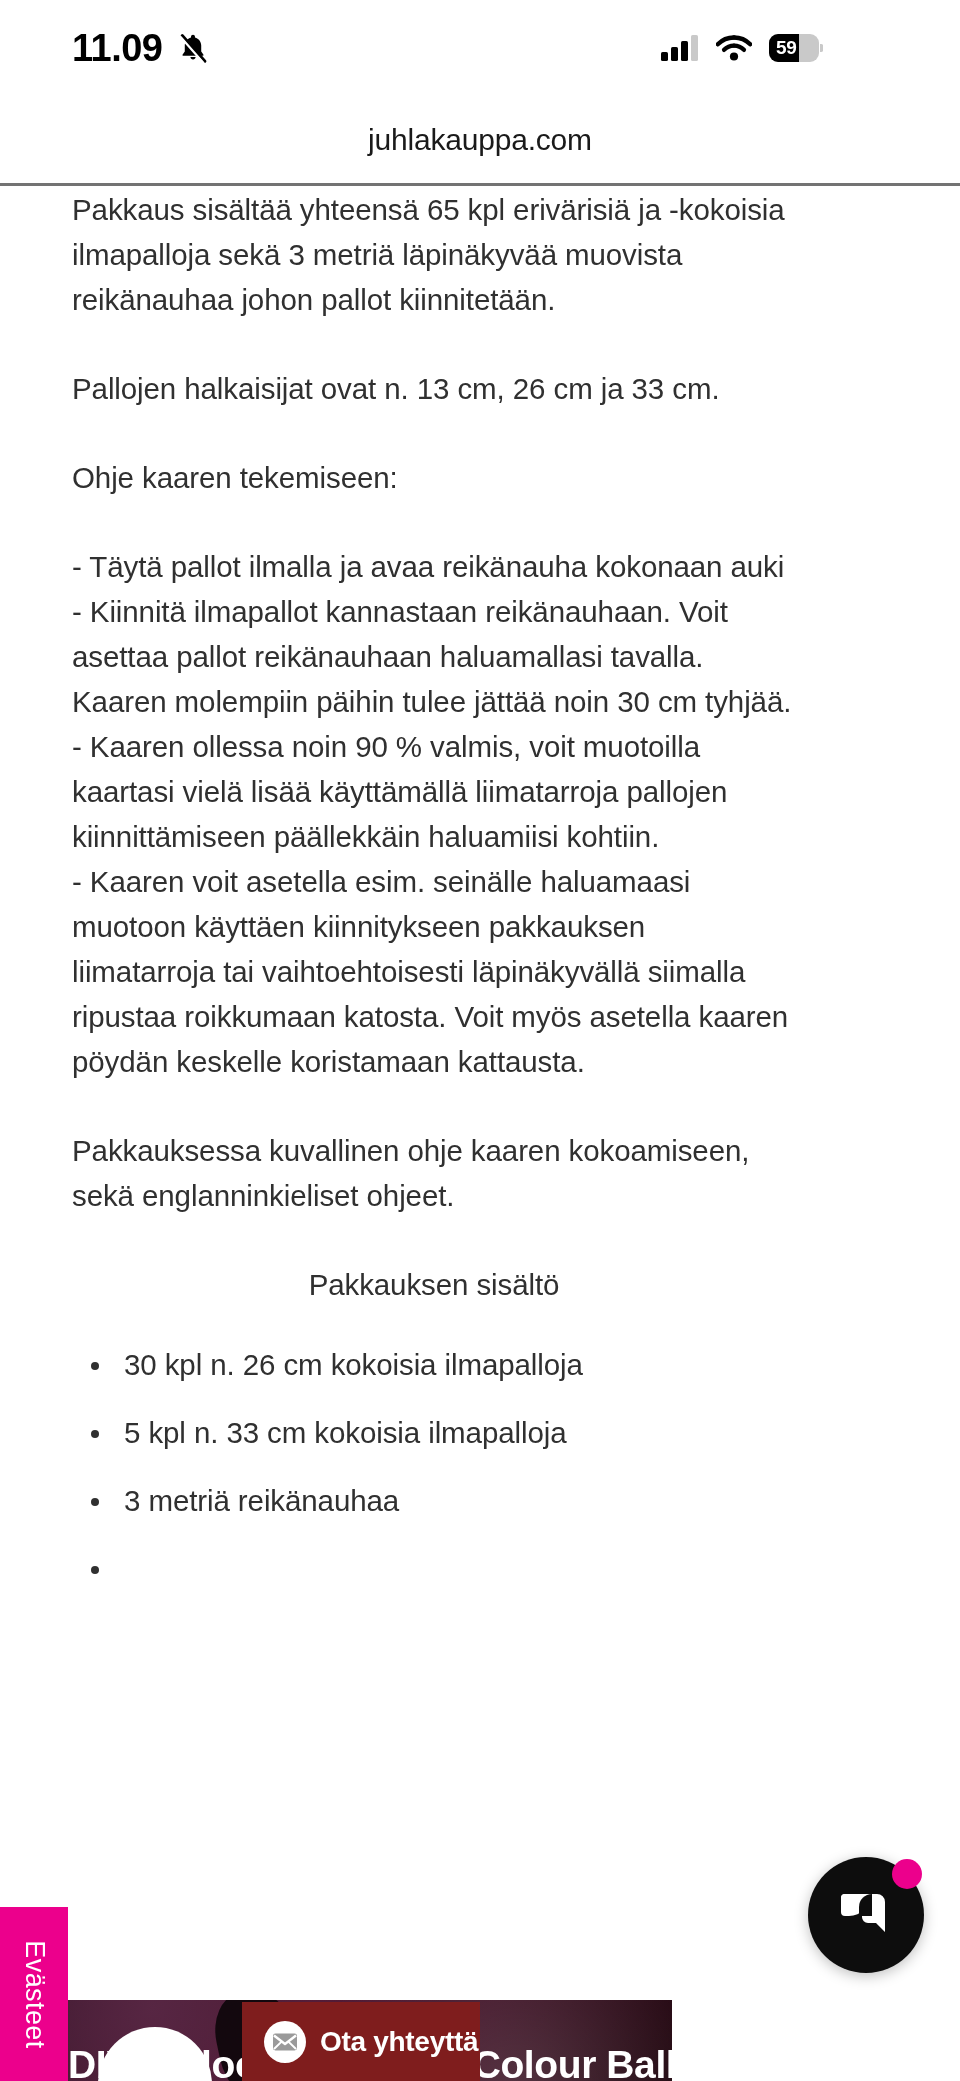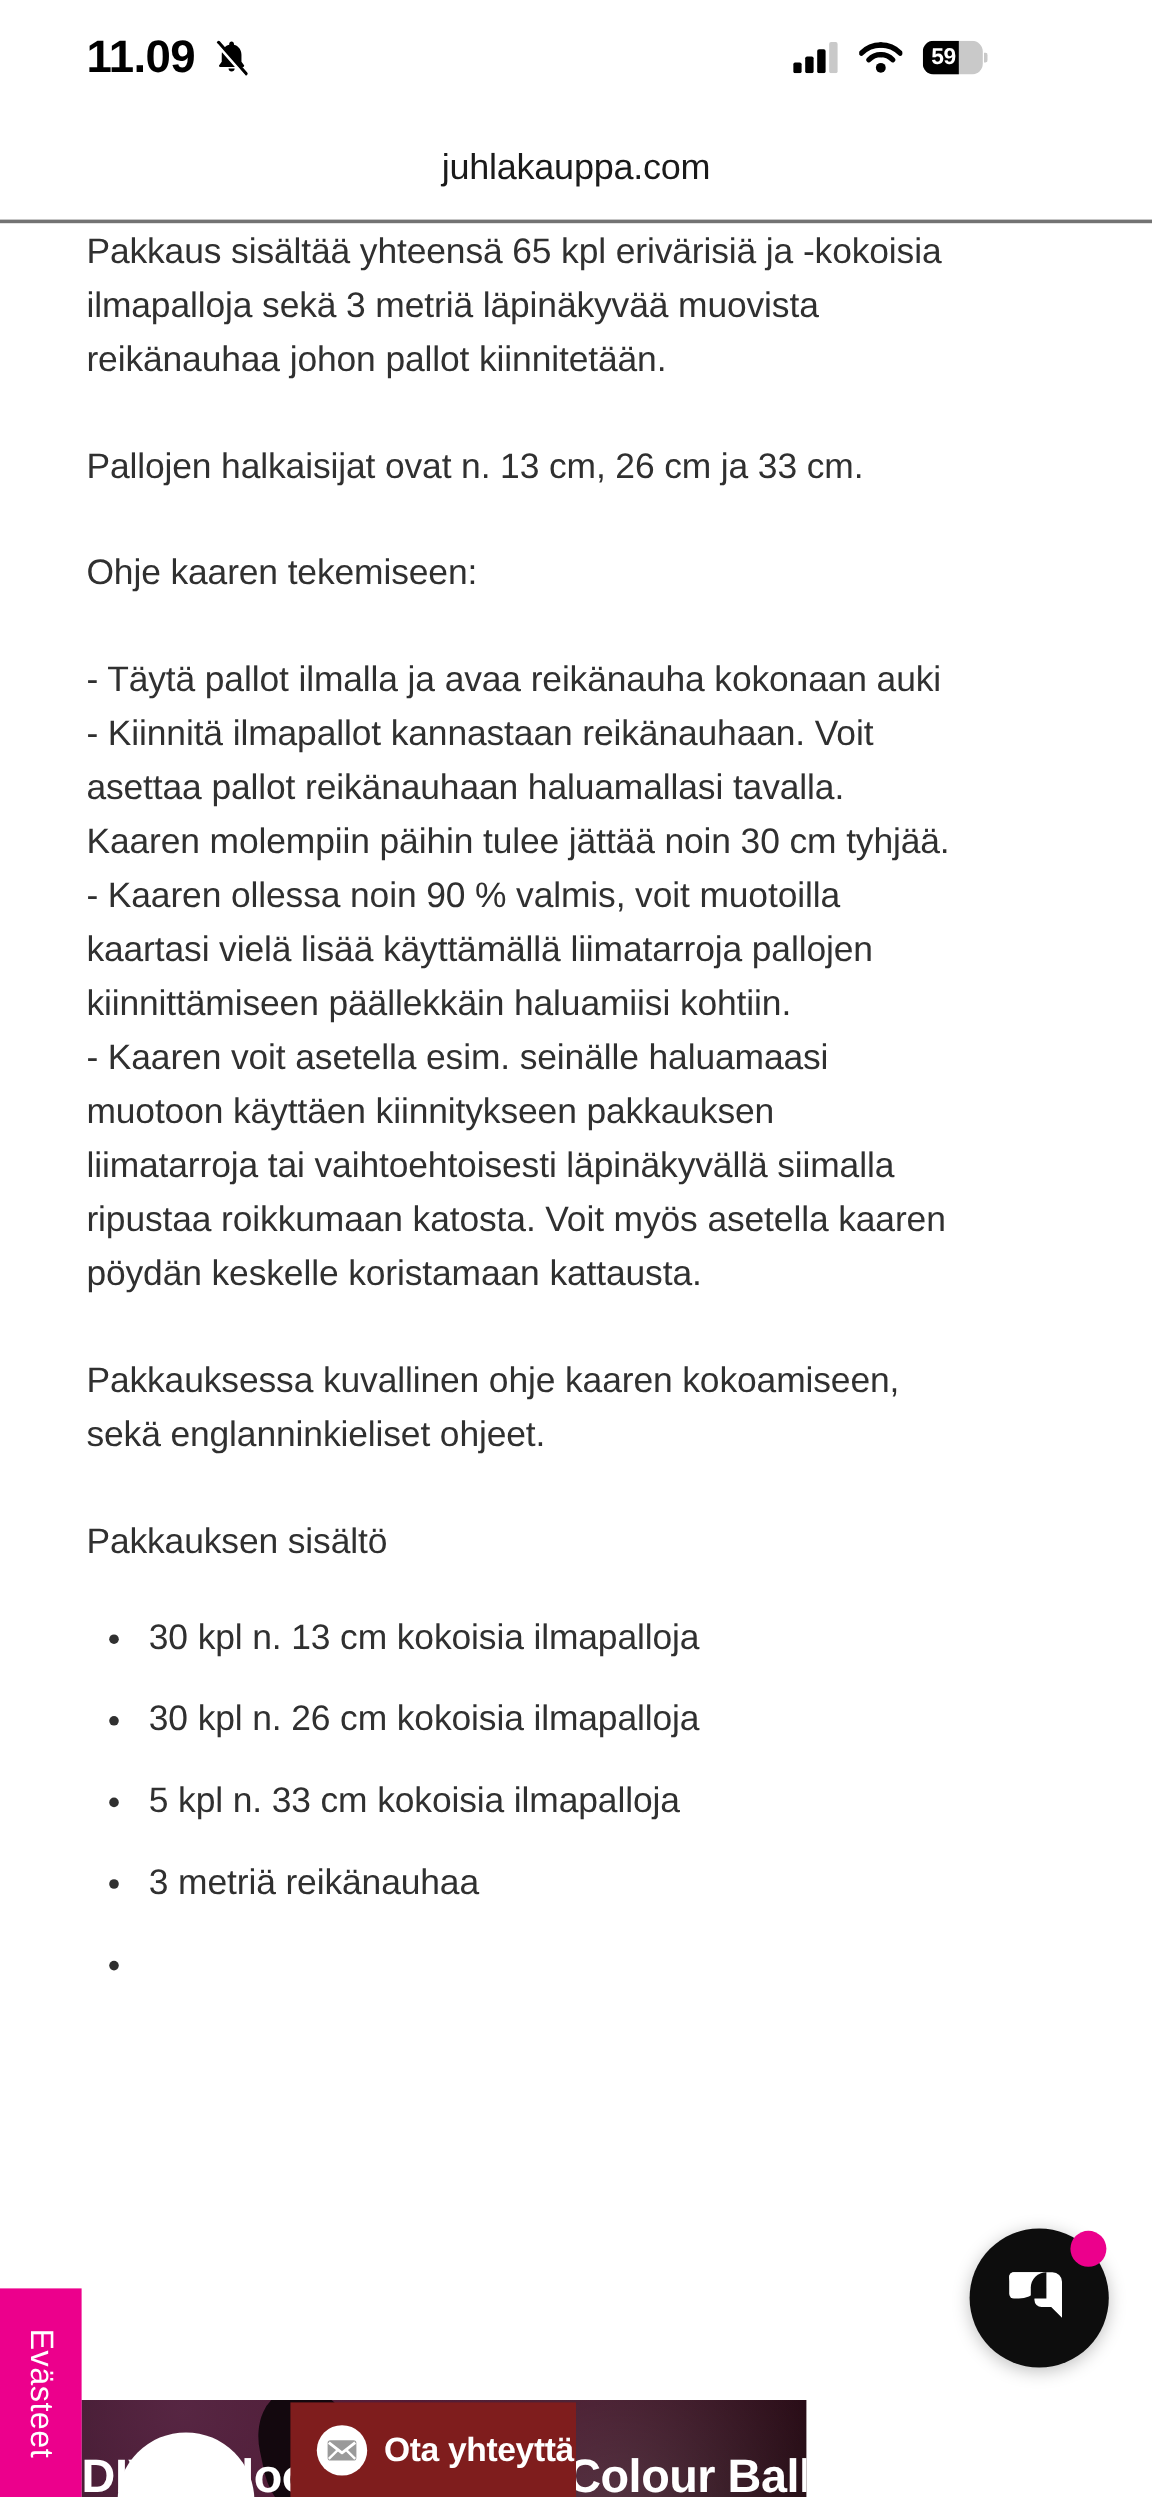--- a/index.html
+++ b/index.html
@@ -80,20 +80,21 @@
     font-size: 29.5px;
     line-height: 45px;
     letter-spacing: -0.1px;
     color: #303030;
   }
   .content p.block {
     margin-bottom: 44px;
   }
   .content p.tight {
     margin-bottom: 0;
+    text-align: center;
   }
   .content ul {
     margin: 34px 0 0 0;
     padding-left: 52px;
     list-style: none;
   }
   .content li {
     position: relative;
     font-size: 29.5px;
     line-height: 47px;
@@ -286,21 +287,20 @@
   <p class="block">Pakkaus sisältää yhteensä 65 kpl erivärisiä ja -kokoisia ilmapalloja sekä 3 metriä läpinäkyvää muovista reikänauhaa johon pallot kiinnitetään.</p>
   <p class="block">Pallojen halkaisijat ovat n. 13 cm, 26 cm ja 33 cm.</p>
   <p class="block">Ohje kaaren tekemiseen:</p>
   <p class="block" style="white-space:pre-line;">- Täytä pallot ilmalla ja avaa reikänauha kokonaan auki
 - Kiinnitä ilmapallot kannastaan reikänauhaan. Voit asettaa pallot reikänauhaan haluamallasi tavalla. Kaaren molempiin päihin tulee jättää noin 30 cm tyhjää.
 - Kaaren ollessa noin 90 % valmis, voit muotoilla kaartasi vielä lisää käyttämällä liimatarroja pallojen kiinnittämiseen päällekkäin haluamiisi kohtiin.
 - Kaaren voit asetella esim. seinälle haluamaasi muotoon käyttäen kiinnitykseen pakkauksen liimatarroja tai vaihtoehtoisesti läpinäkyvällä siimalla ripustaa roikkumaan katosta. Voit myös asetella kaaren pöydän keskelle koristamaan kattausta.</p>
   <p class="block">Pakkauksessa kuvallinen ohje kaaren kokoamiseen, sekä englanninkieliset ohjeet.</p>
   <p class="tight">Pakkauksen sisältö</p>
   <ul>
-    <li>30 kpl n. 13 cm kokoisia ilmapalloja</li>
     <li>30 kpl n. 26 cm kokoisia ilmapalloja</li>
     <li>5 kpl n. 33 cm kokoisia ilmapalloja</li>
     <li>3 metriä reikänauhaa</li>
     <li></li>
   </ul>
 </div>
 
 <div class="banner">
   <div class="banner-dark"></div>
   <div class="banner-blob"></div>

